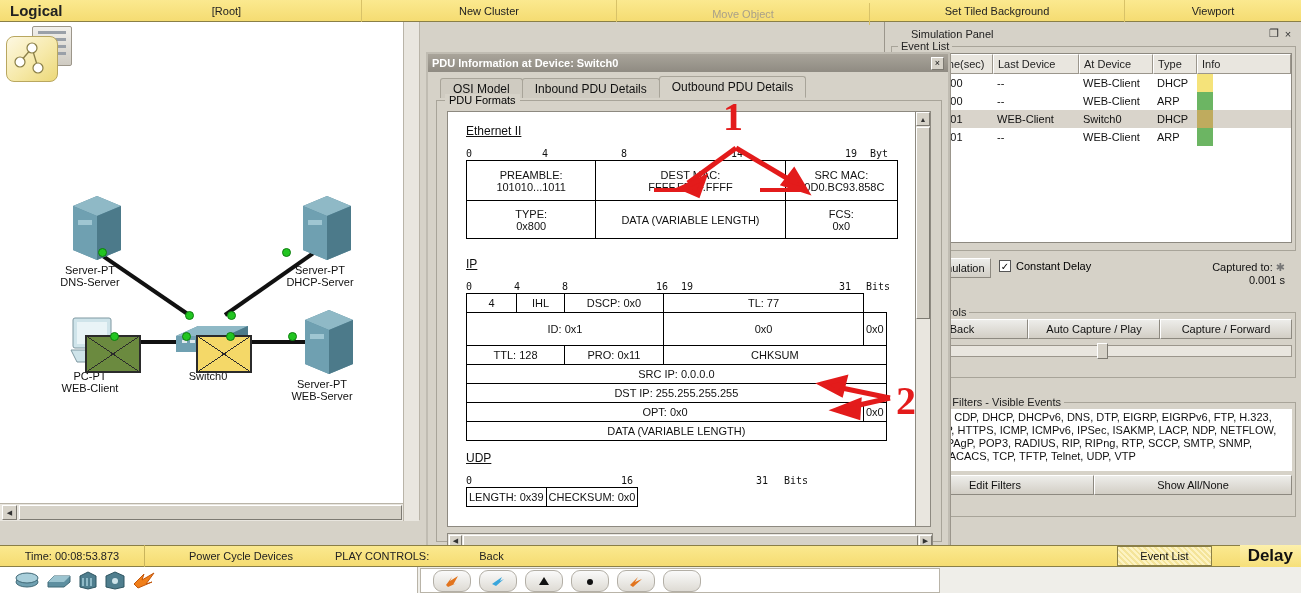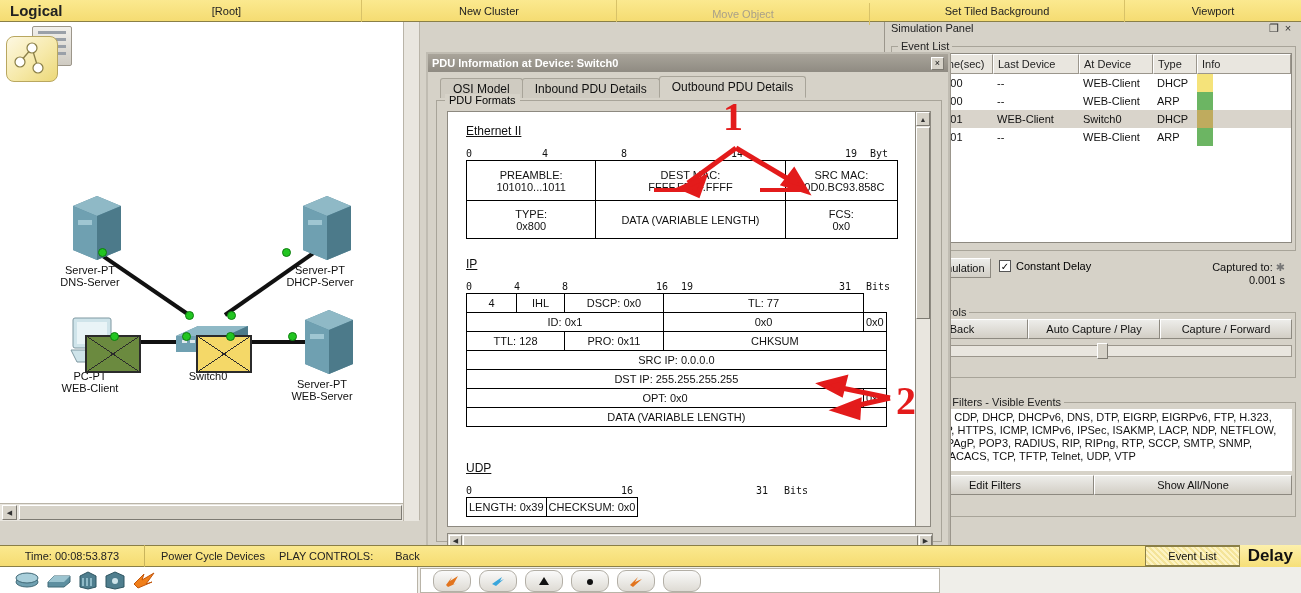--- a/index.html
+++ b/index.html
@@ -70,21 +70,21 @@
      border:1px solid #fff; border-right-color:#7d7a72; border-bottom-color:#7d7a72;
      display:flex; align-items:center; justify-content:center; font-size:7px; color:#333; }
   .sb-thumb { height:15px; background:#d6d2c8; border:1px solid #fff;
      border-right-color:#7d7a72; border-bottom-color:#7d7a72; }
   .ws-vscroll { position:absolute; right:0; top:0; width:16px; height:499px; background:#e9e6df; border-left:1px solid #b9b4a8;}
 
   
   .statusbar {
     position:absolute; left:0; top:545px; width:1301px; height:22px;
     background:linear-gradient(#fbe98f,#f5dc72); border-top:1px solid #8a7f47;
-    border-bottom:1px solid #8a7f47; display:flex; align-items:center; font-size:11px; color:#222;
+    border-bottom:1px solid #8a7f47; display:flex; align-items:center; font-size:11px; color:#222;gap:28px;
   }
   .statusbar .cell { height:22px; display:flex; align-items:center; padding:0 10px; border-right:1px solid #c9b45c; }
   .statusbar .cell.plain { border-right:none; }
   .statusbar .spacer { flex:1; }
   .ev-list-btn {
     margin-right:0px; height:20px; padding:0 22px; display:flex; align-items:center;
     background: repeating-linear-gradient(45deg,#fdf3c2,#fdf3c2 2px,#f4e49a 2px,#f4e49a 4px);
     border:1px solid #8a7f47; font-size:11px; color:#111;
   }
   .sim-btn { height:22px; padding:0 8px; display:flex; align-items:center;
@@ -95,21 +95,21 @@
   .tray-left { position:absolute; left:0; top:0; width:418px; height:26px; background:#fff;
       border-right:1px solid #b9b4a8; display:flex; align-items:center; gap:6px; padding-left:14px;}
   .tray-box { position:absolute; left:420px; top:1px; width:520px; height:25px; background:#fff;
       border:1px solid #b9b4a8; display:flex; align-items:center; gap:8px; padding-left:12px; }
   .tray-btn { width:38px; height:22px; border-radius:9px; background:linear-gradient(#fafafa,#dedbd4);
       border:1px solid #b3afa6; display:flex; align-items:center; justify-content:center; }
 
   
   .simpanel { position:absolute; left:884px; top:22px; width:417px; height:523px; background:#d6d2c8;
       border-left:1px solid #9b968c; }
-  .sp-title { height:18px; display:flex; align-items:flex-start; padding:0 6px; font-size:11px; color:#222; }
+  .sp-title { height:18px; display:flex; align-items:flex-end; padding:0 6px; font-size:11px; color:#222;margin-left:20px; }
   .sp-title .t { flex:1; }
   .sp-title .ico { width:14px; text-align:center; font-size:11px; color:#333; cursor:default; }
 
   .group { position:absolute; border:1px solid #a8a499; background:#d6d2c8; }
   .group > .legend { position:absolute; top:-7px; left:6px; background:#d6d2c8; padding:0 3px; font-size:11px; color:#222; }
 
   .ev-table { position:absolute; background:#fff; overflow:hidden; }
   .ev-head { display:flex; height:20px; background:#e9e6df; }
   .ev-head div { border:1px solid #fff; border-right-color:#9b968c; border-bottom-color:#9b968c;
       display:flex; align-items:center; padding:0 4px; font-size:11px; color:#222; }
@@ -454,21 +454,21 @@
           </div>
           <table class="pkt">
             <tbody>
                 <tr>
               <td style="width:50px;height:19px">4</td>
               <td style="width:48px">IHL</td>
               <td style="width:99px">DSCP: 0x0</td>
               <td style="width:200px">TL: 77</td>
             </tr>
             <tr>
-              <td colspan="3" style="height:19px">ID: 0x1</td>
+              <td colspan="3" style="height:33px">ID: 0x1</td>
               <td style="width:36px">0x0</td>
               <td>0x0</td>
             </tr>
             <tr>
               <td colspan="2" style="height:19px">TTL: 128</td>
               <td>PRO: 0x11</td>
               <td colspan="2">CHKSUM</td>
             </tr>
             <tr>
               <td colspan="5" style="height:19px">SRC IP: 0.0.0.0</td>
@@ -479,21 +479,21 @@
             <tr>
               <td colspan="4" style="height:19px">OPT: 0x0</td>
               <td>0x0</td>
             </tr>
             <tr>
               <td colspan="5" style="height:19px">DATA (VARIABLE LENGTH)</td>
             </tr>
           </tbody>
             </table>
 
-          <div class="sec-title" style="margin-top:34px">UDP</div>
+          <div class="sec-title" style="margin-top:10px">UDP</div>
           <div class="ruler" style="width:330px; margin-top:10px;">
             <span style="left:0px">0</span>
             <span style="left:155px">16</span>
             <span style="left:290px">31</span>
             <span style="left:318px">Bits</span>
           </div>
           <table class="pkt">
             <tbody>
             <tr>
               <td style="height:19px">LENGTH: 0x39</td>

